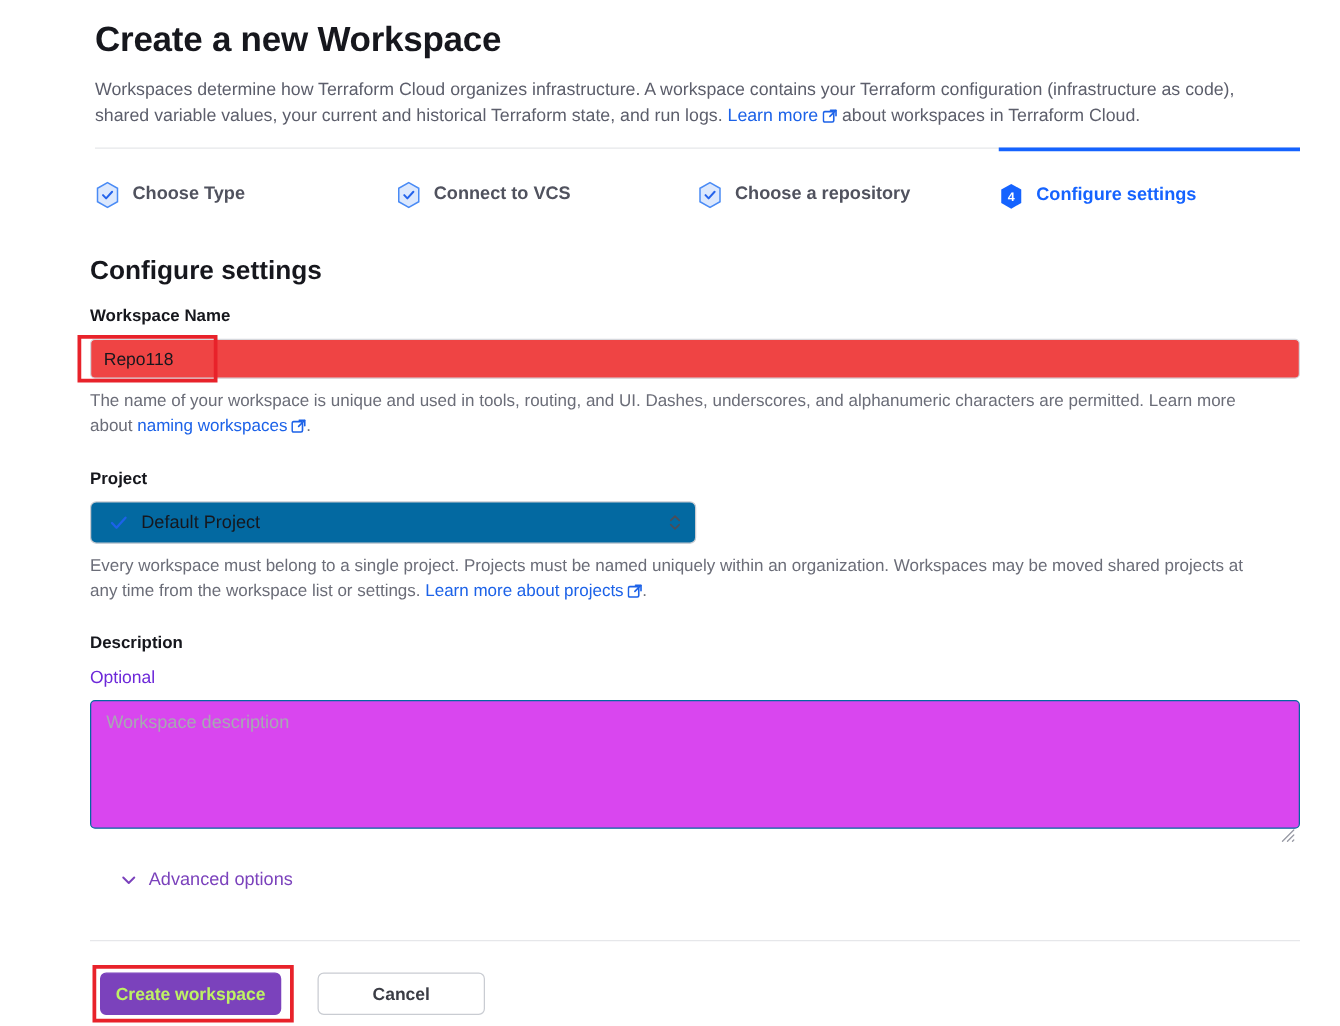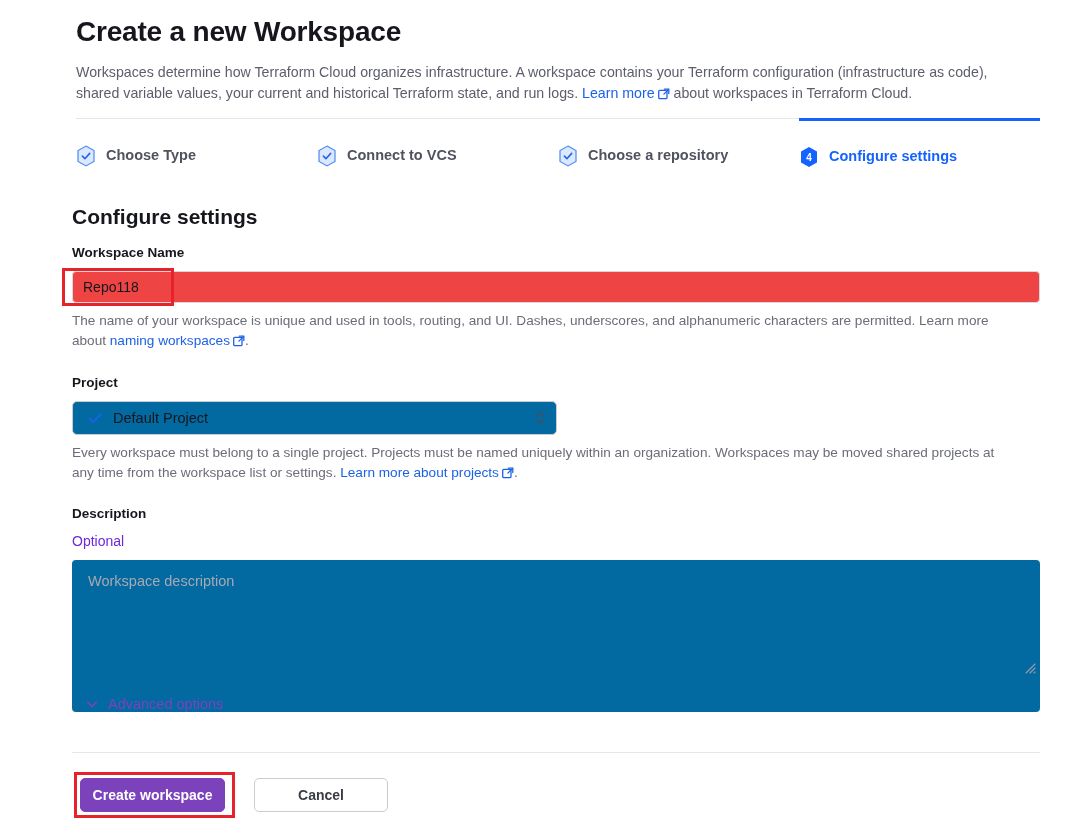--- a/index.html
+++ b/index.html
@@ -97,37 +97,37 @@
   .check-icon { width: 16px; height: 16px; flex: none; margin-right: 10px; }
   .project-value { font-size: 14.5px; color: #16171d; flex: 1; }
   .chevrons { width: 12px; height: 16px; flex: none; }
   .help-project { position: absolute; left: 72px; top: 443px; }
 
   
   .lbl-desc { position: absolute; left: 72px; top: 506px; }
   .sub-desc { position: absolute; left: 72px; top: 533px; }
   .desc-area {
     position: absolute; left: 72px; top: 560px;
-    width: 968px; height: 152px;
-    border: 4px solid #0369a1; border-radius: 4px;
-    background: #0369a1;
+    width: 968px; height: 103px;
+    border: 1px solid #0369a1; border-radius: 4px;
+    background: #d946ef;
     font-family: "Liberation Sans", sans-serif;
     font-size: 14.5px; color: #16171d;
     padding: 9px 12px;
     resize: none; outline: none;
   }
   .desc-area::placeholder { color: #a7a9b2; }
   .resize-grip {
     position: absolute; left: 1022px; top: 660px;
     width: 14px; height: 14px; pointer-events: none;
   }
 
   
   .advanced {
-    position: absolute; left: 85px; top: 696px;
+    position: absolute; left: 96px; top: 696px;
     display: flex; align-items: center; gap: 9px;
     font-size: 14.5px; color: #7b42bc; cursor: pointer;
   }
   .chev-down { width: 14px; height: 14px; flex: none; }
 
   
   .divider {
     position: absolute; left: 72px; top: 752px;
     width: 968px; height: 1px; background: #e6e7ea;
   }
@@ -136,21 +136,21 @@
     height: 34px;
     border-radius: 5px;
     font-family: "Liberation Sans", sans-serif;
     font-size: 14px; font-weight: bold;
     display: flex; align-items: center; justify-content: center;
     cursor: pointer;
     border: 1px solid transparent;
   }
   .btn-primary {
     left: 80px; top: 778px; width: 145px;
-    background: #7b42bc; color: #ffffff; border-color: #7b42bc;
+    background: #7b42bc; color: #bef264; border-color: #7b42bc;
   }
   .btn-secondary {
     left: 254px; top: 778px; width: 134px;
     background: #ffffff; color: #3b3d45; border-color: #c9ccd2;
   }
 
   
   .annot {
     position: absolute;
     border: 3px solid #e8222a;

